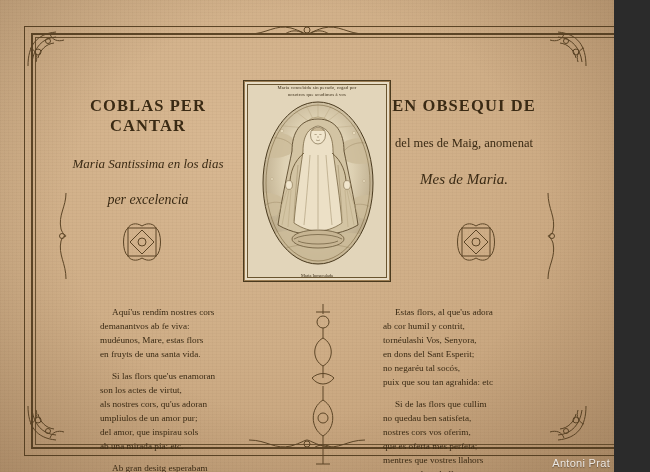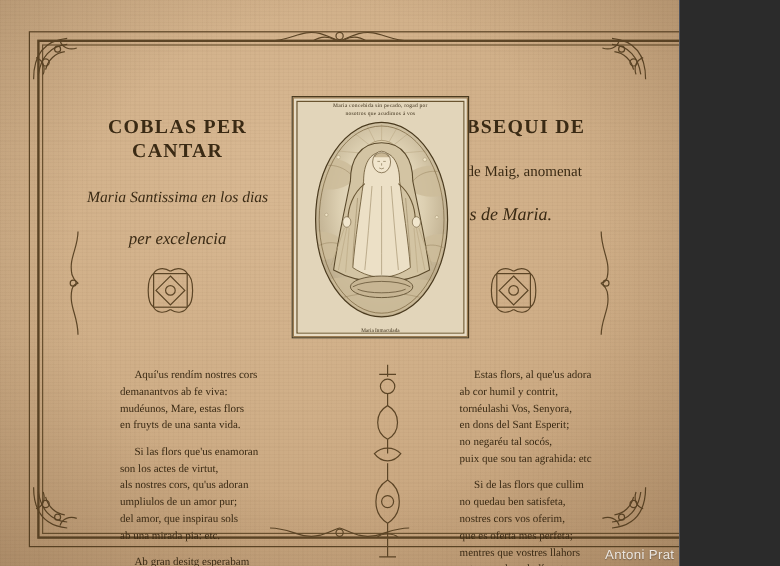--- a/index.html
+++ b/index.html
@@ -2,24 +2,24 @@
 <html><head>
 <meta charset="utf-8">
 <style>
   html, body {
     margin: 0;
     padding: 0;
     background: #2b2b2b;
   }
   #page {
     position: relative;
-    width: 566px;
+    width: 614px;
     height: 472px;
     overflow: hidden;
-    background: #3b82f6;
+    background: #ec4899;
     font-family: "Liberation Serif", serif;
   }
   
   #paper {
     position: absolute;
     left: 0; top: 0;
     width: 650px; height: 472px;
     background:
       radial-gradient(ellipse at 35% 30%, #d8b892 0%, #cfae87 45%, #c3a079 80%, #b99771 100%);
   }

